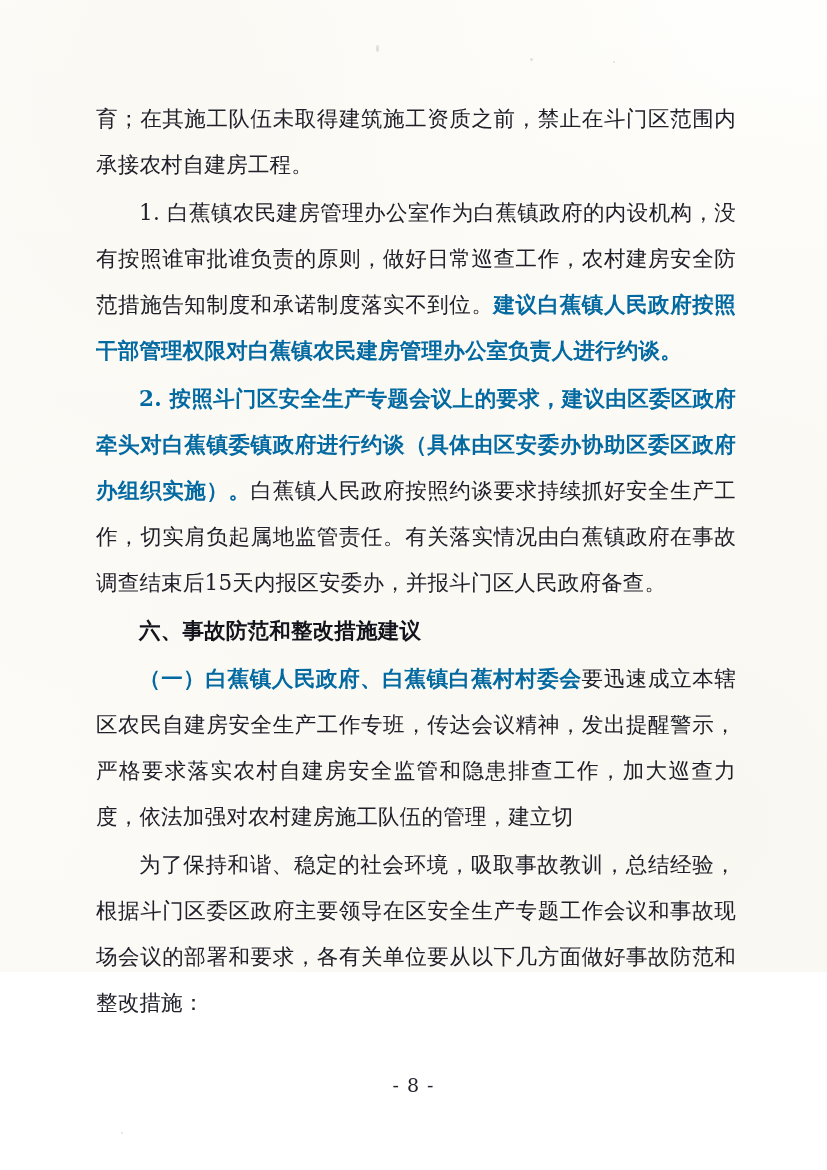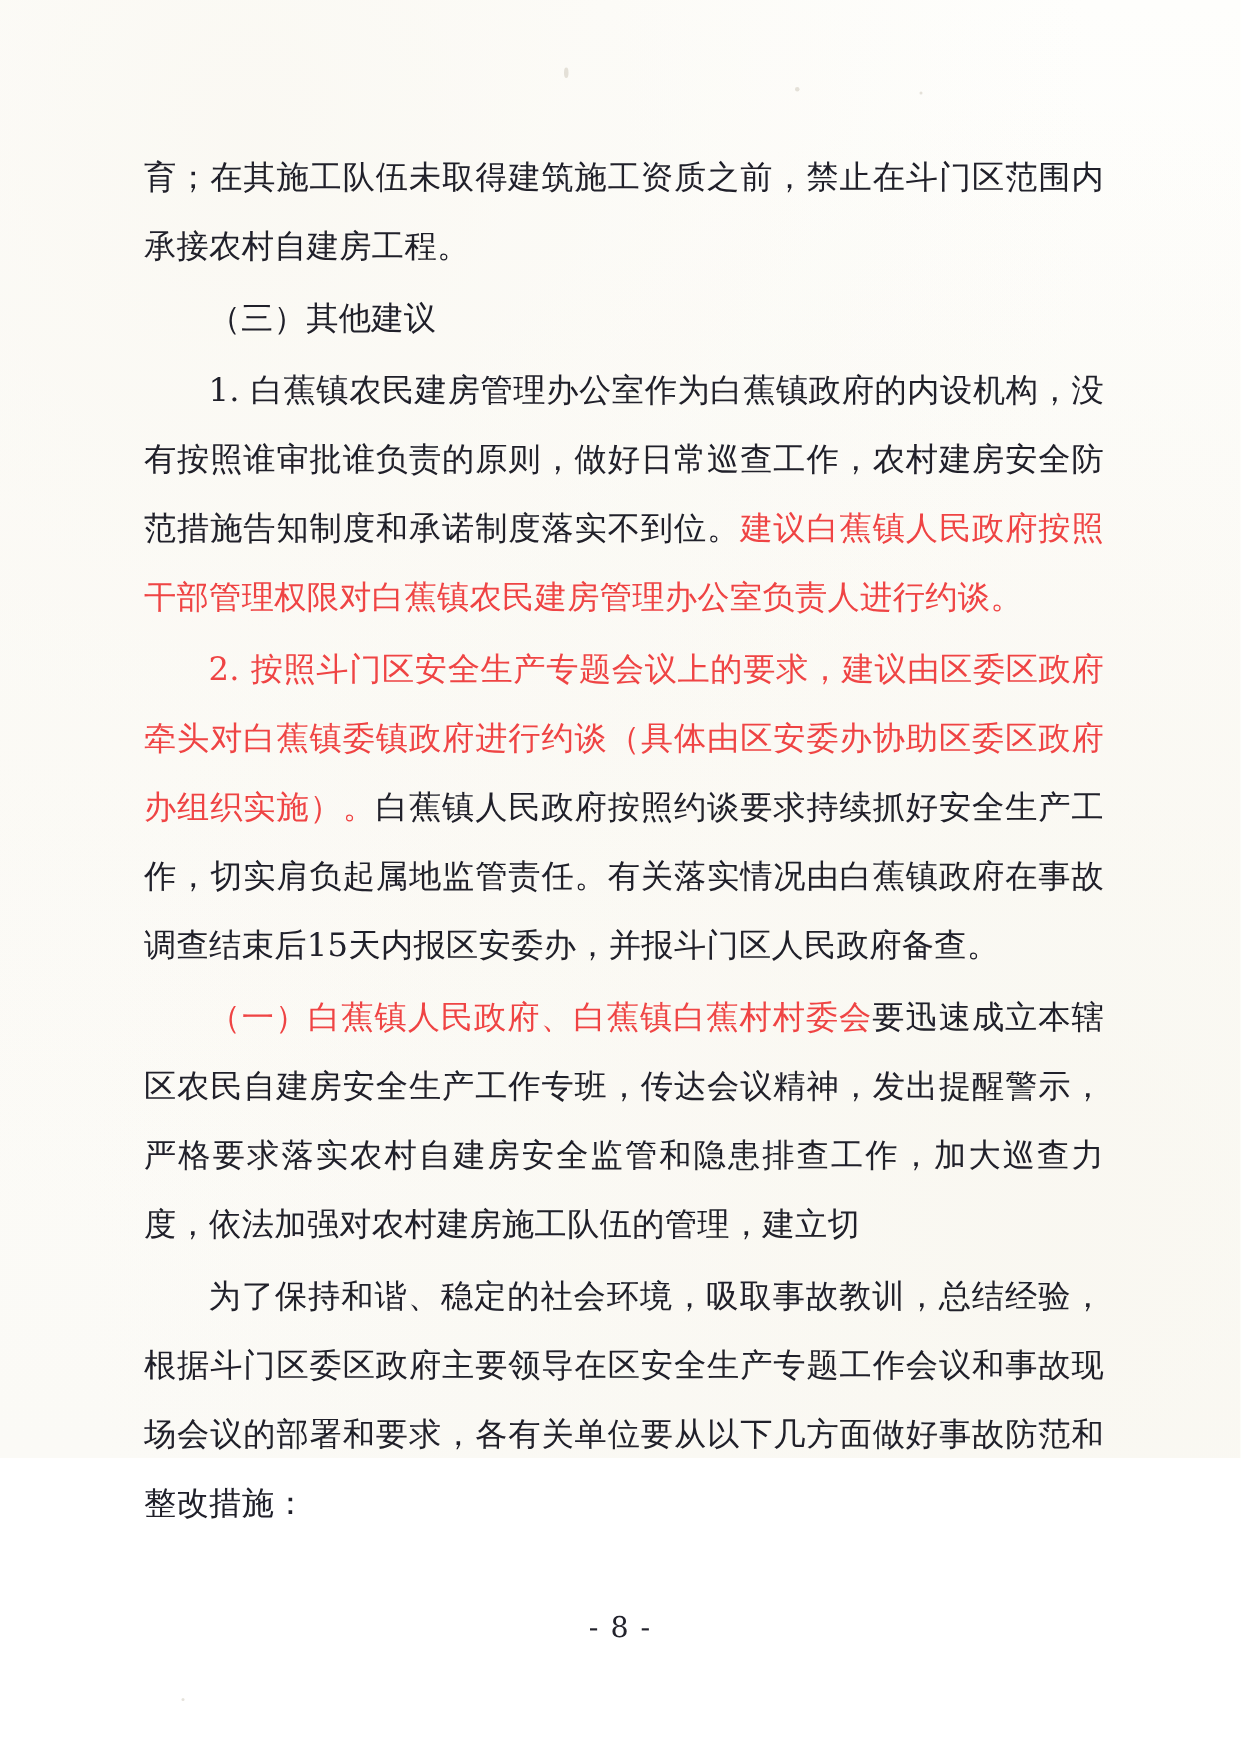--- a/index.html
+++ b/index.html
@@ -52,22 +52,22 @@
     color: #20202a;
     text-align: justify;
     text-justify: inter-ideograph;
     letter-spacing: 0.2px;
     font-family: "DejaVu Serif", "Liberation Serif", serif;
   }
   .indent {
     text-indent: 2em;
   }
   .bold {
-    font-weight: normal;
-    color: #ef4444;
+    font-weight: bold;
+    color: #0369a1;
   }
   p.heading {
     font-weight: bold;
     text-indent: 2em;
     color: #14141c;
   }
   .footer {
     position: absolute;
     left: 0;
     top: 1074px;
@@ -89,32 +89,32 @@
   <span class="speck" style="left:530px; top:58px; width:3px; height:3px;"></span>
   <span class="speck" style="left:613px; top:61px; width:2px; height:2px;"></span>
   <span class="speck" style="left:121px; top:1132px; width:2px; height:2px;"></span>
 
   <div class="content">
 
     <p class="plain">
       <span>育；在其施工队伍未取得建筑施工资质之前，禁止在斗门区范围内承接农村自建房工程。</span>
     </p>
 
-    <p class="plain indent">
-      <span>（三）其他建议</span>
-    </p>
 
     <p class="plain indent">
       <span>1. 白蕉镇农民建房管理办公室作为白蕉镇政府的内设机构，没有按照谁审批谁负责的原则，做好日常巡查工作，农村建房安全防范措施告知制度和承诺制度落实不到位。</span><span class="bold">建议白蕉镇人民政府按照干部管理权限对白蕉镇农民建房管理办公室负责人进行约谈。</span>
     </p>
 
     <p class="plain indent">
       <span class="bold">2. 按照斗门区安全生产专题会议上的要求，建议由区委区政府牵头对白蕉镇委镇政府进行约谈（具体由区安委办协助区委区政府办组织实施）。</span><span>白蕉镇人民政府按照约谈要求持续抓好安全生产工作，切实肩负起属地监管责任。有关落实情况由白蕉镇政府在事故调查结束后15天内报区安委办，并报斗门区人民政府备查。</span>
     </p>
 
+    <p class="heading">
+      <span>六、事故防范和整改措施建议</span>
+    </p>
 
     <p class="plain indent">
       <span class="bold">（一）白蕉镇人民政府、白蕉镇白蕉村村委会</span><span>要迅速成立本辖区农民自建房安全生产工作专班，传达会议精神，发出提醒警示，严格要求落实农村自建房安全监管和隐患排查工作，加大巡查力度，依法加强对农村建房施工队伍的管理，建立切</span>
     </p>
 
     <p class="plain indent">
       <span>为了保持和谐、稳定的社会环境，吸取事故教训，总结经验，根据斗门区委区政府主要领导在区安全生产专题工作会议和事故现场会议的部署和要求，各有关单位要从以下几方面做好事故防范和整改措施：</span>
     </p>
 
   </div>

